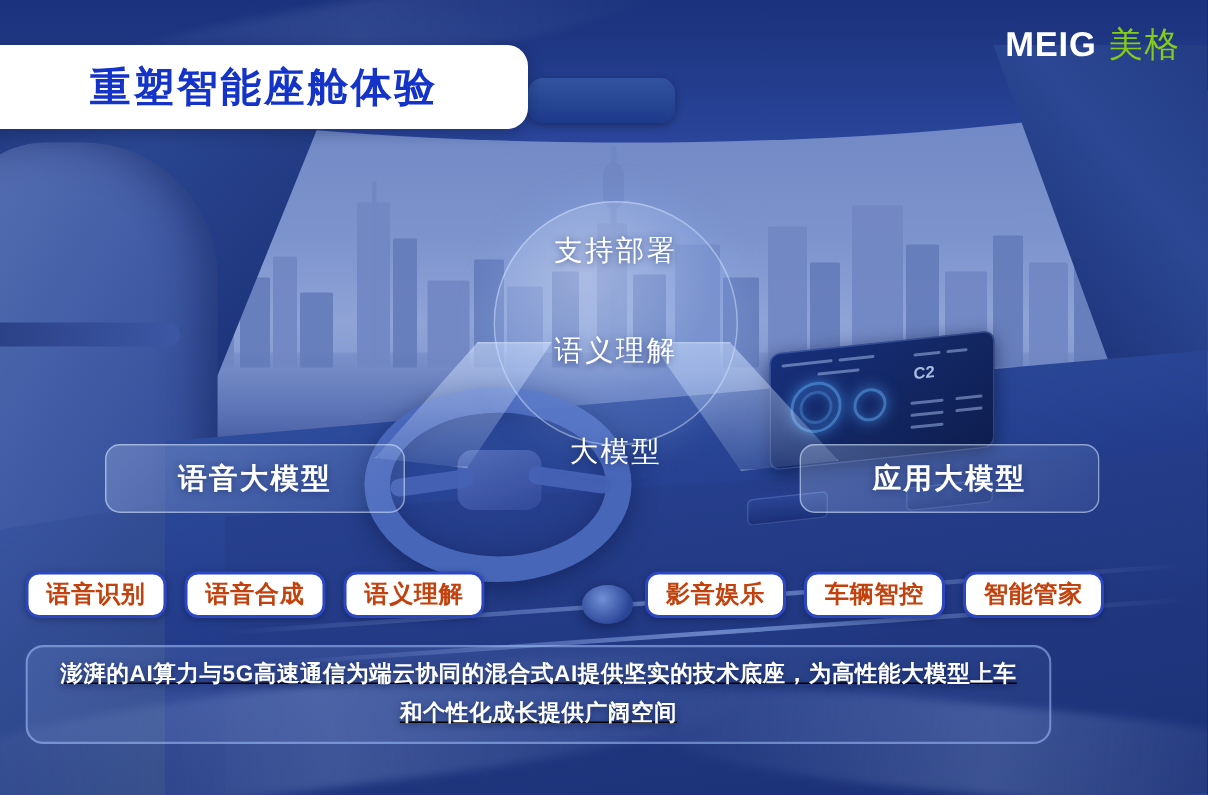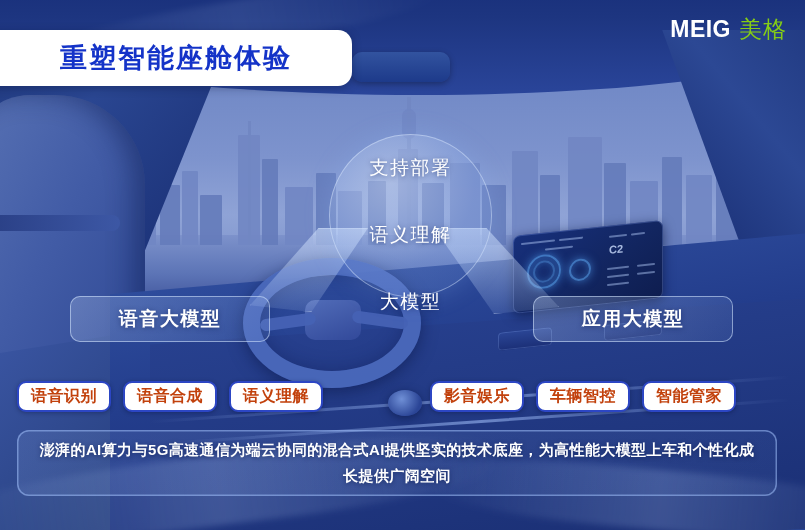--- a/index.html
+++ b/index.html
@@ -119,24 +119,24 @@
   
   .pills{position:absolute;top:381px;display:flex;gap:12px;}
   .pills-l{left:17px;}
   .pills-r{left:430px;}
   .pill{background:#ffffff;border:2px solid #2c46c4;border-radius:9px;height:31px;
     display:flex;align-items:center;justify-content:center;padding:0 12px;
     box-shadow:0 1px 4px rgba(5,15,50,.35);}
   .pill span{color:#c2410c;font-size:16px;font-weight:bold;letter-spacing:.5px;}
 
   
-  .statement{position:absolute;left:17px;top:430px;width:760px;height:66px;border-radius:12px;
+  .statement{position:absolute;left:17px;top:430px;width:684px;height:66px;border-radius:12px;
     background:linear-gradient(135deg,rgba(168,196,255,.14),rgba(120,160,235,.07));
     box-shadow:inset 0 0 0 1.5px rgba(158,190,248,.55);
-    display:flex;align-items:center;justify-content:center;padding:0 18px;text-align:center;}
+    display:flex;align-items:center;justify-content:center;padding:0 18px;text-align:center;text-decoration:underline;}
   .statement span{color:#ffffff;font-size:15px;font-weight:bold;line-height:26px;letter-spacing:.4px;
     text-shadow:0 1px 4px rgba(8,20,70,.55);}
 </style>
 </head>
 <body>
 
 <div class="stage">
 
   <div class="bg">
     <div class="bg-base"></div>

